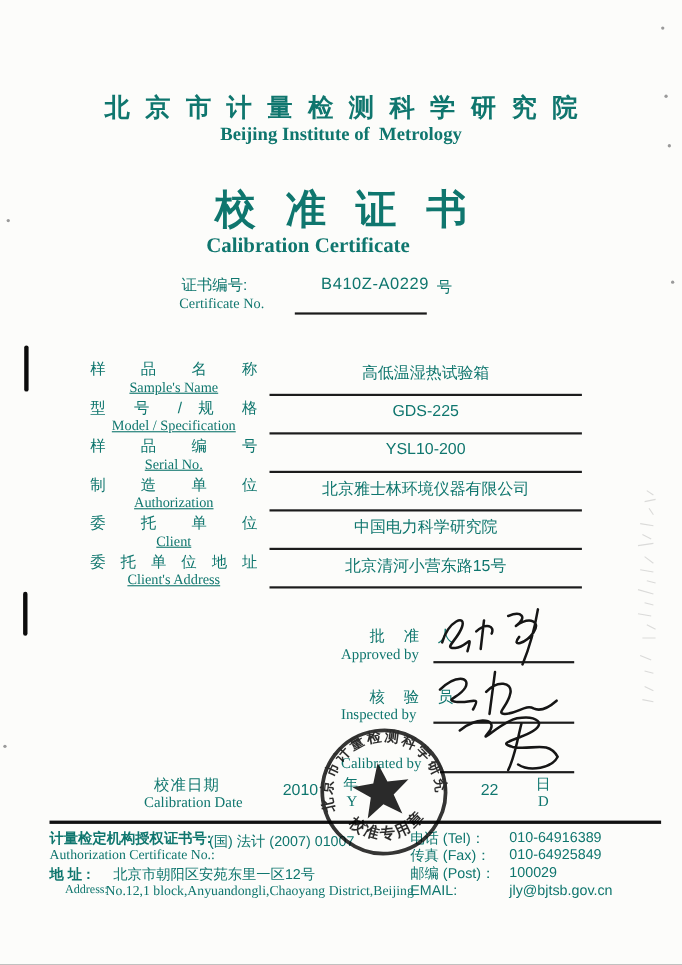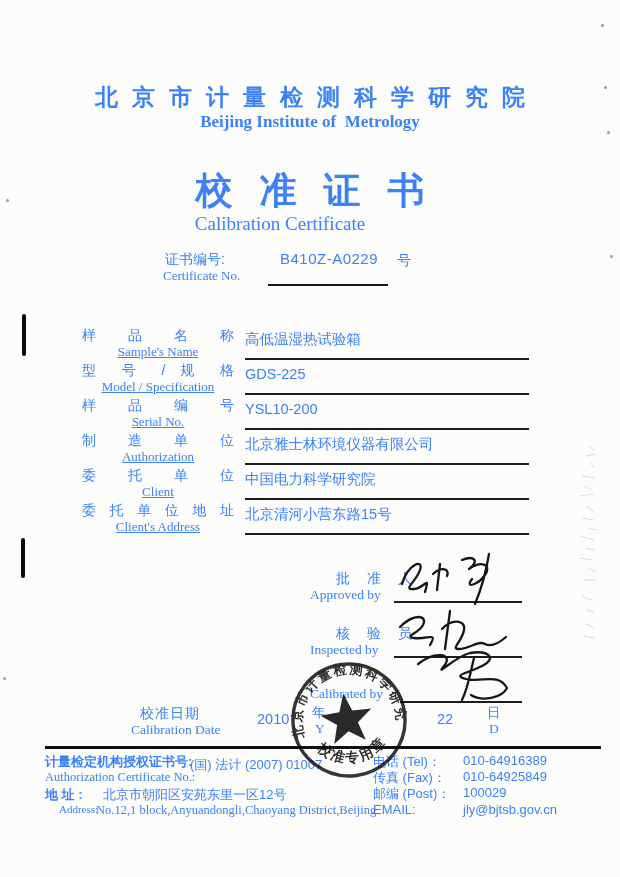--- a/index.html
+++ b/index.html
@@ -1,32 +1,32 @@
 <!DOCTYPE html>
 <html><head>
 <meta charset="utf-8">
 <style>
   html,body{margin:0;padding:0;background:#777;}
   .page{position:relative;width:620px;height:877px;margin:0 auto;background:#fcfcfa;
-        font-family:"Liberation Sans","DejaVu Sans",sans-serif;color:#3b82f6;overflow:hidden;}
+        font-family:"Liberation Sans","DejaVu Sans",sans-serif;color:#0f766e;overflow:hidden;}
   .abs{position:absolute;}
   .serif{font-family:"Liberation Serif","DejaVu Serif",serif;}
   .jst{text-align:justify;text-align-last:justify;}
   .org-cn{top:82px;left:0;width:620px;font-size:23px;font-weight:700;letter-spacing:14px;text-indent:14px;text-align:center;}
   .org-en{top:112px;left:0;width:620px;font-size:17px;font-weight:700;text-align:center;white-space:pre;}
   .title-cn{top:166px;left:0;width:620px;font-size:37px;font-weight:700;letter-spacing:27px;text-indent:27px;text-align:center;}
-  .title-en{top:213px;left:0;width:560px;font-size:19px;font-weight:400;text-align:center;}
+  .title-en{top:213px;left:0;width:560px;font-size:19px;font-weight:700;text-align:center;}
   .certno-cn{top:251px;left:165px;font-size:14px;font-weight:500;}
   .certno-en{top:268px;left:163px;font-size:13px;}
-  .certno-val{top:250px;left:268px;width:122px;font-size:15px;letter-spacing:.5px;text-align:center;}
+  .certno-val{top:250px;left:268px;width:122px;font-size:15px;letter-spacing:.5px;text-align:right;}
   .certno-line{top:284px;left:268px;width:120px;height:2px;background:#1a1a1a;}
   .certno-suffix{top:252px;left:397px;font-size:14px;}
   .f-cn{left:82px;width:152px;font-size:14px;font-weight:400;}
   .f-en{left:70px;width:176px;font-size:13px;text-align:center;text-decoration:underline;}
-  .f-val{left:245px;width:284px;font-size:14.5px;}
+  .f-val{left:245px;width:284px;font-size:14.5px;text-align:center;}
   .f-line{left:245px;width:284px;height:2px;background:#1c1c1c;}
   .s-cn{left:312px;width:76px;font-size:14px;font-weight:500;margin-left:24px;}
   .s-en{left:310px;font-size:13.5px;}
   .s-line{left:394px;width:128px;height:1.6px;background:#1c1c1c;}
   .sig{stroke:#161616;stroke-width:2.3;fill:none;stroke-linecap:round;stroke-linejoin:round;}
   .dt-cn{top:705px;left:140px;font-size:14px;font-weight:500;letter-spacing:1px;}
   .dt-en{top:722px;left:131px;font-size:13.5px;}
   .dt-num{font-size:14.5px;}
   .dt-unit{font-size:13.5px;}
   .stamp{top:658px;left:287px;mix-blend-mode:multiply;opacity:.93;}

